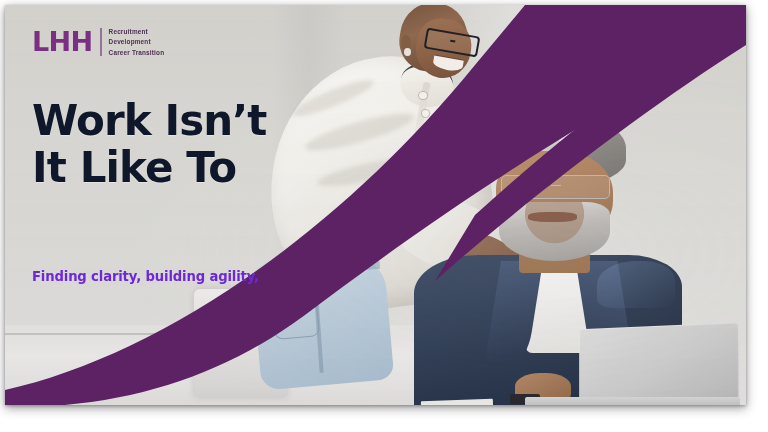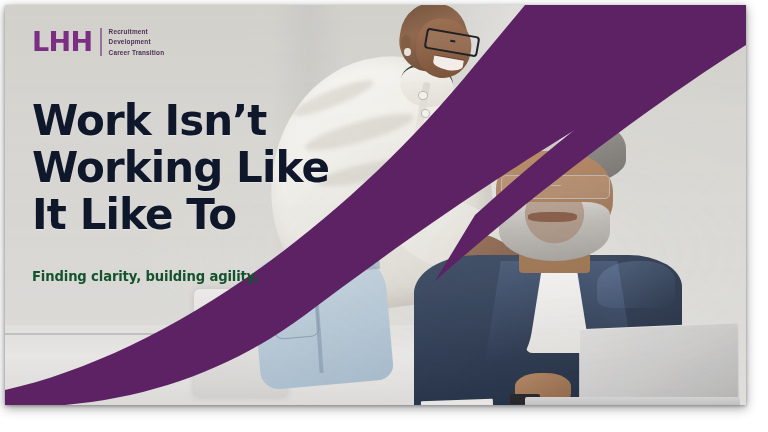--- a/index.html
+++ b/index.html
@@ -316,21 +316,21 @@
     margin:0;color:#0f172a;
     font-family:"DejaVu Sans", sans-serif;
     font-size:42px;font-weight:bold;line-height:1.12;
     letter-spacing:-.9px;
     text-shadow:0 1px 1px rgba(255,255,255,.35);
   }
   .headline span{display:block;}
 
   .subhead{
     position:absolute;left:27px;top:262px;
-    margin:0;color:#14532d;
+    margin:0;color:#6d28d9;
     font-family:"DejaVu Sans", sans-serif;
     font-size:13.2px;font-weight:600;line-height:1.55;
     letter-spacing:-.15px;
   }
   .subhead span{display:block;}
 </style>
 </head>
 <body>
 
 <div id="canvas">
@@ -412,21 +412,20 @@
       <div class="logo-div"></div>
       <div class="logo-tag">
         <span>Recruitment</span>
         <span>Development</span>
         <span>Career Transition</span>
       </div>
     </div>
 
     <h1 class="headline">
       <span>Work Isn’t</span>
-      <span>Working Like</span>
       <span>It Like To</span>
     </h1>
 
     <p class="subhead">
       <span>Finding clarity, building agility,</span>
     </p>
 
   </div>
 </div>
 

